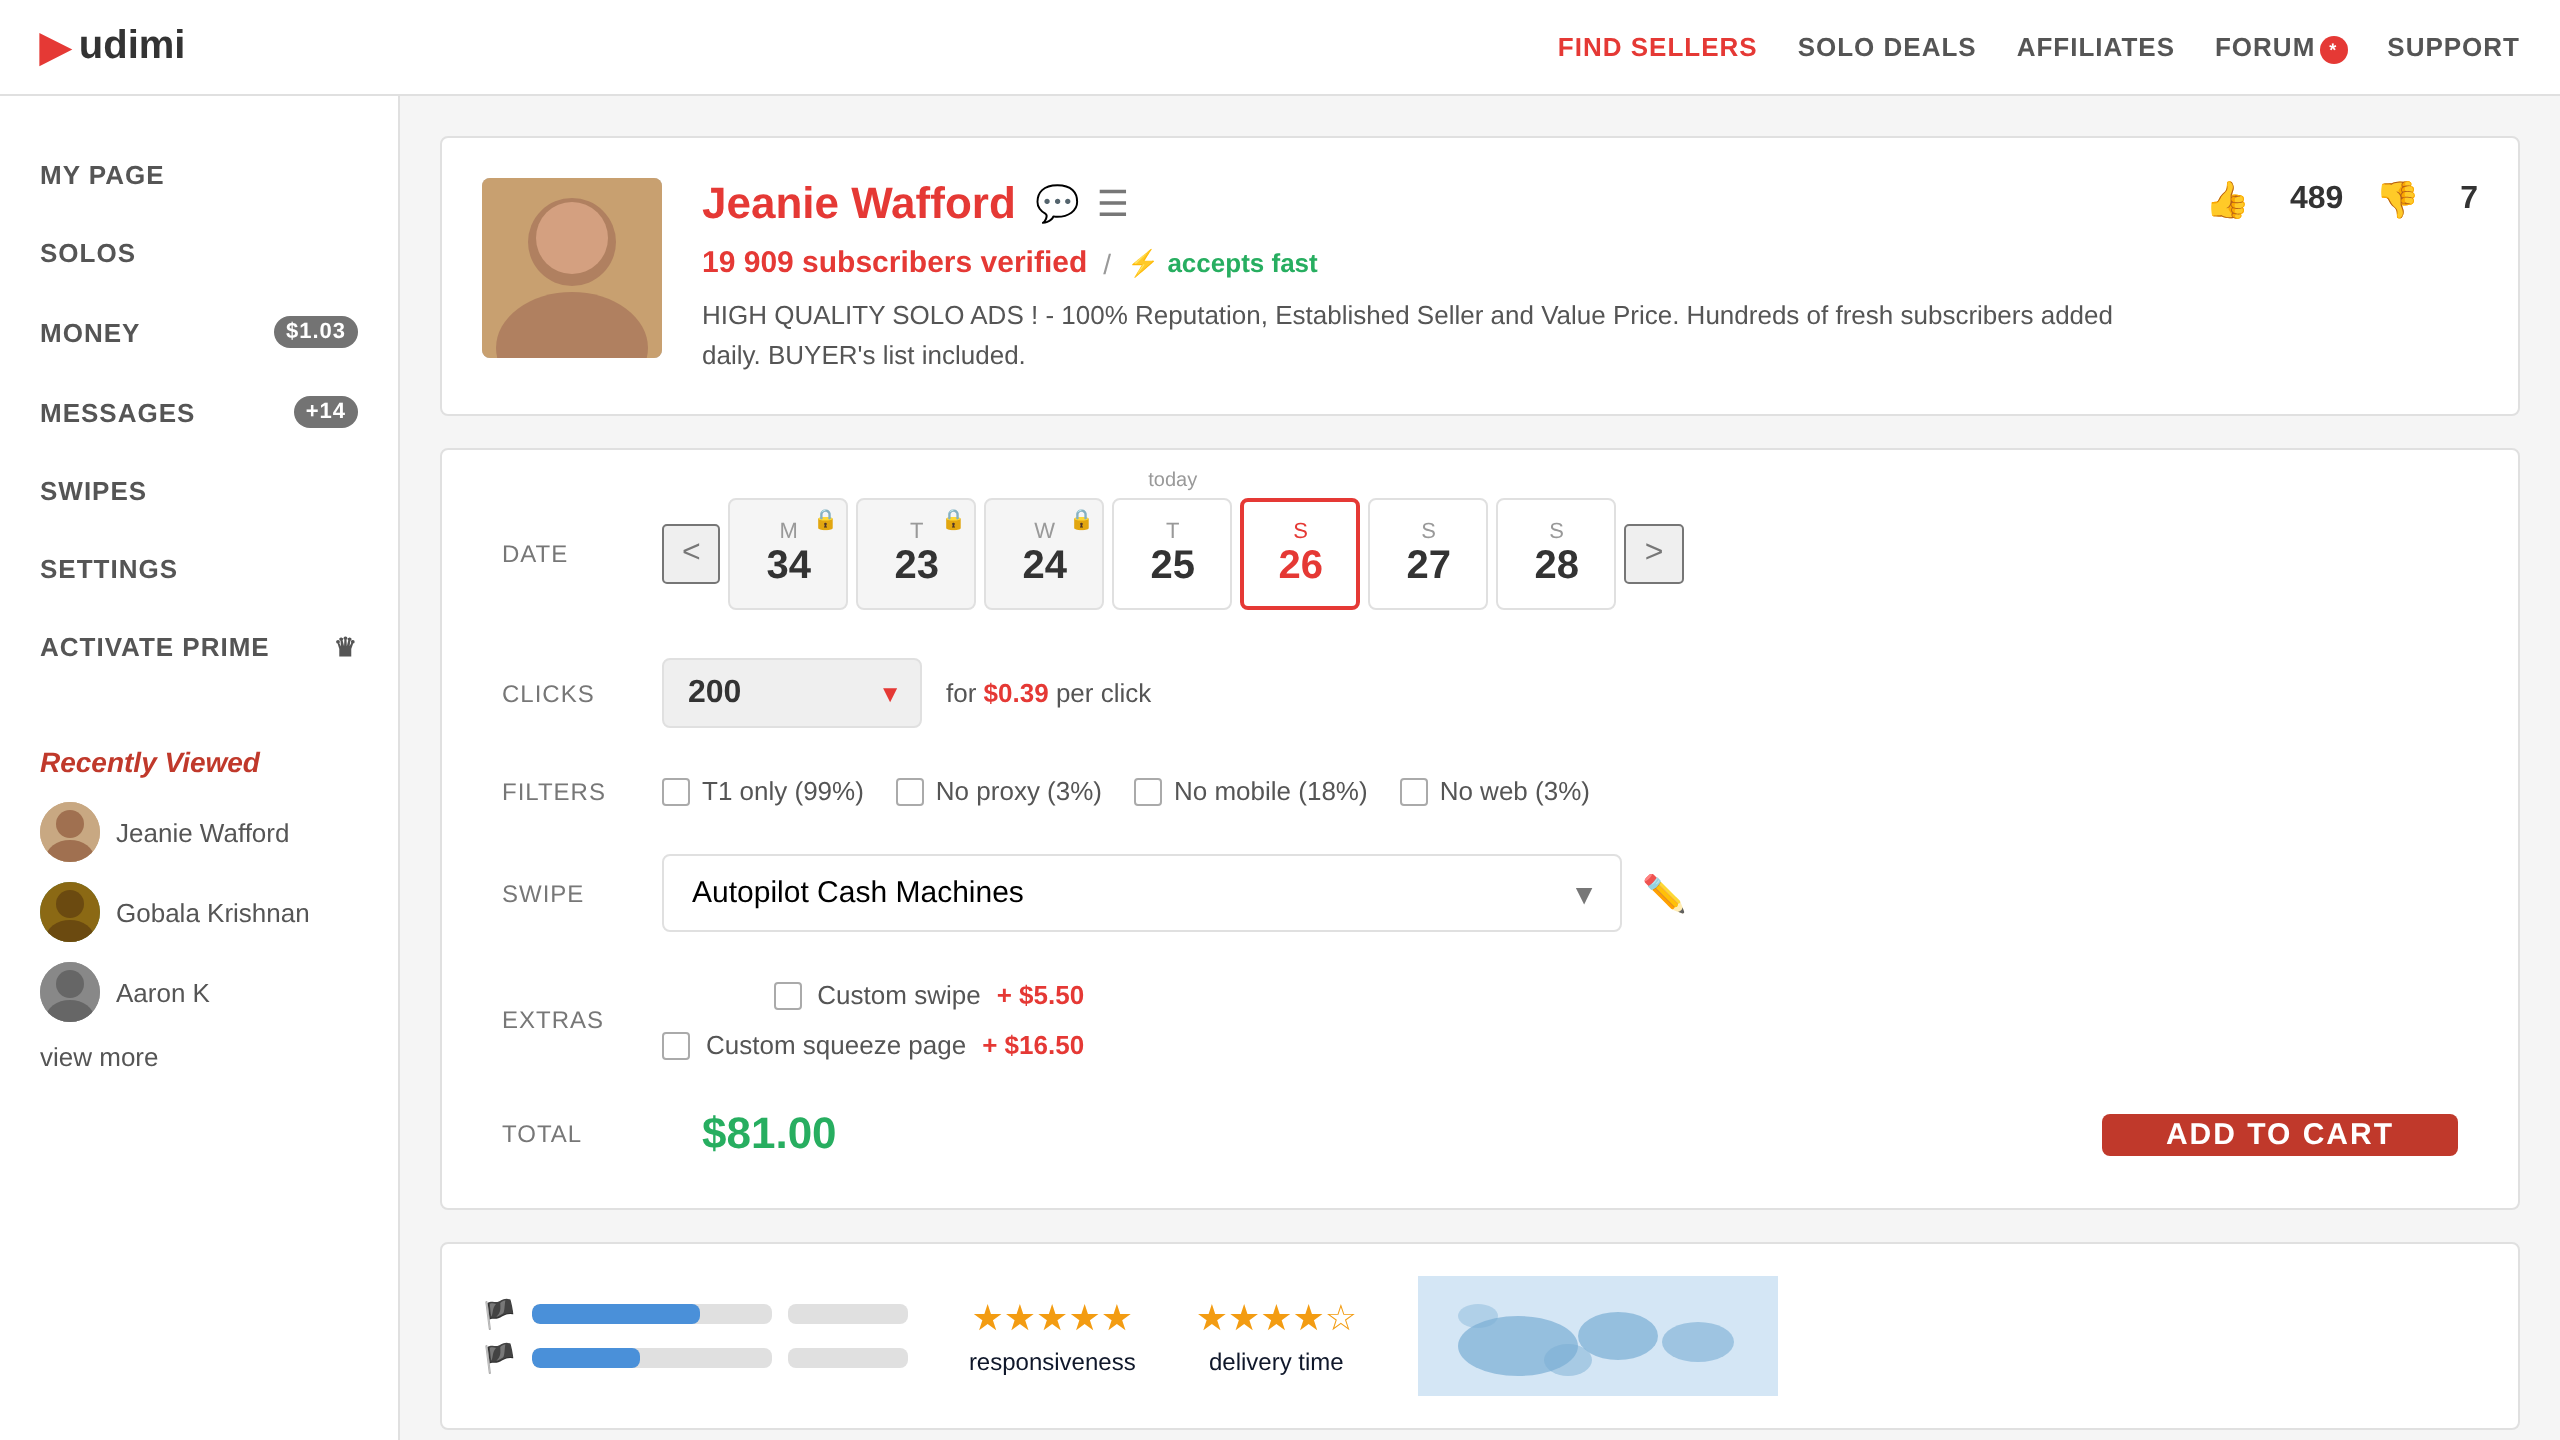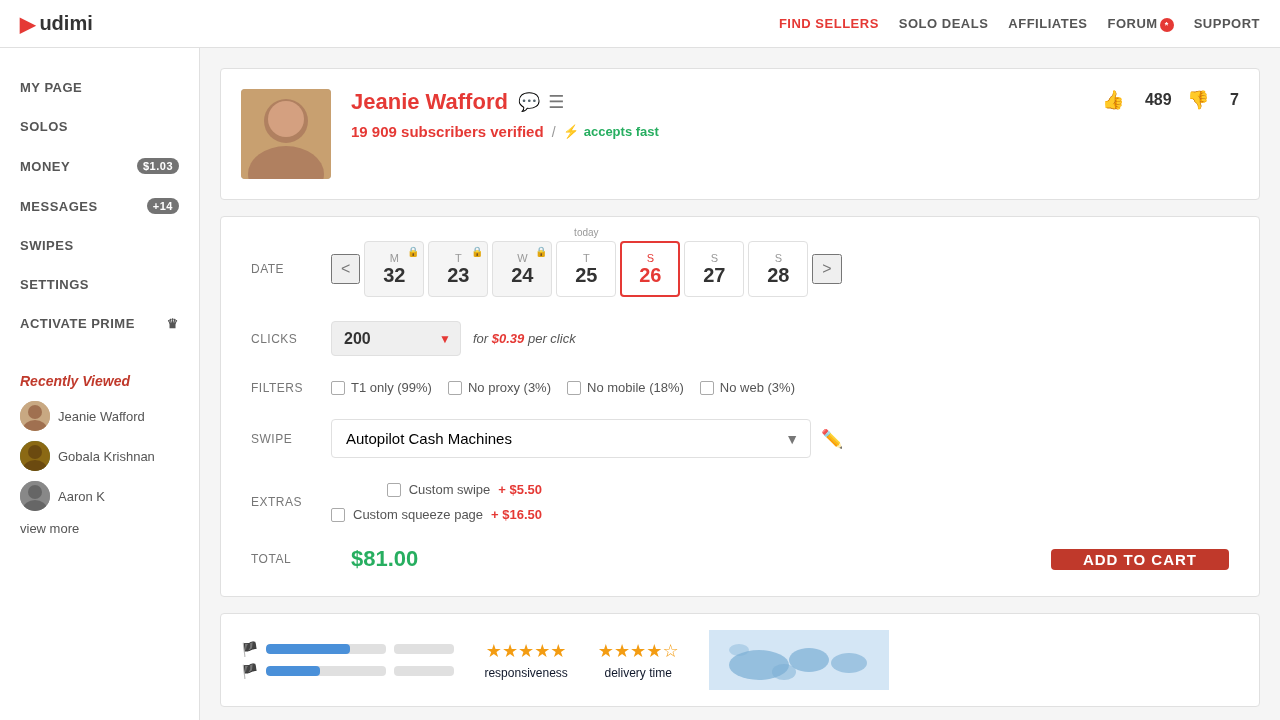--- a/index.html
+++ b/index.html
@@ -115,21 +115,21 @@
     .form-label { color: #777; font-size: 12px; text-transform: uppercase; letter-spacing: 0.5px; width: 80px; flex-shrink: 0; }
 
     
     .clicks-select { position: relative; display: inline-flex; align-items: center; }
     .clicks-input {
       border: 1px solid #e0e0e0; border-radius: 4px; padding: 8px 32px 8px 12px;
       font-size: 16px; font-weight: bold; color: #333; width: 130px; appearance: none;
       cursor: pointer;
     }
     .clicks-arrow { position: absolute; right: 10px; color: #e53935; font-size: 12px; }
-    .per-click { color: #555; font-size: 13px; margin-left: 12px; font-style: italic; }
+    .per-click { color: #555; font-size: 13px; margin-left: 12px; }
     .per-click span { color: #e53935; font-weight: bold; }
 
     
     .filters { display: flex; gap: 16px; align-items: center; flex-wrap: wrap; }
     .filter-item { display: flex; align-items: center; gap: 6px; font-size: 13px; color: #555; }
     .filter-checkbox { width: 14px; height: 14px; border: 1px solid #aaa; border-radius: 2px; flex-shrink: 0; cursor: pointer; }
 
     
     .swipe-select-container { display: flex; align-items: center; gap: 10px; }
     .swipe-select {
@@ -279,20 +279,21 @@
           </div>
         </div>
         <div class="profile-stats">
           <span class="stat-number">19 909 subscribers verified</span>
           <span class="divider-bar">/</span>
           <span class="accepts-fast">
             <span class="lightning">⚡</span>
             <span>accepts fast</span>
           </span>
         </div>
+        <div class="profile-description">HIGH QUALITY SOLO ADS ! - 100% Reputation, Established Seller and Value Price. Hundreds of fresh subscribers added daily. BUYER's list included.</div>
       </div>
       <div class="vote-container">
         <div class="vote-btn vote-up">
           <span>👍</span>
           <span class="vote-count">489</span>
         </div>
         <div class="vote-btn vote-down">
           <span>👎</span>
           <span class="vote-count">7</span>
         </div>
@@ -303,21 +304,21 @@
 
       <div class="form-row">
         <span class="form-label">DATE</span>
         <div style="display:flex; align-items:center; gap:4px; position:relative;">
           <button class="date-nav">&lt;</button>
 
           <div style="position:relative;">
             <div class="date-cell locked">
               <span class="date-lock">🔒</span>
               <span class="date-dow">M</span>
-              <span class="date-day">32</span>
+              <span class="date-day">34</span>
             </div>
           </div>
           <div style="position:relative;">
             <div class="date-cell locked">
               <span class="date-lock">🔒</span>
               <span class="date-dow">T</span>
               <span class="date-day">23</span>
             </div>
           </div>
           <div style="position:relative;">

